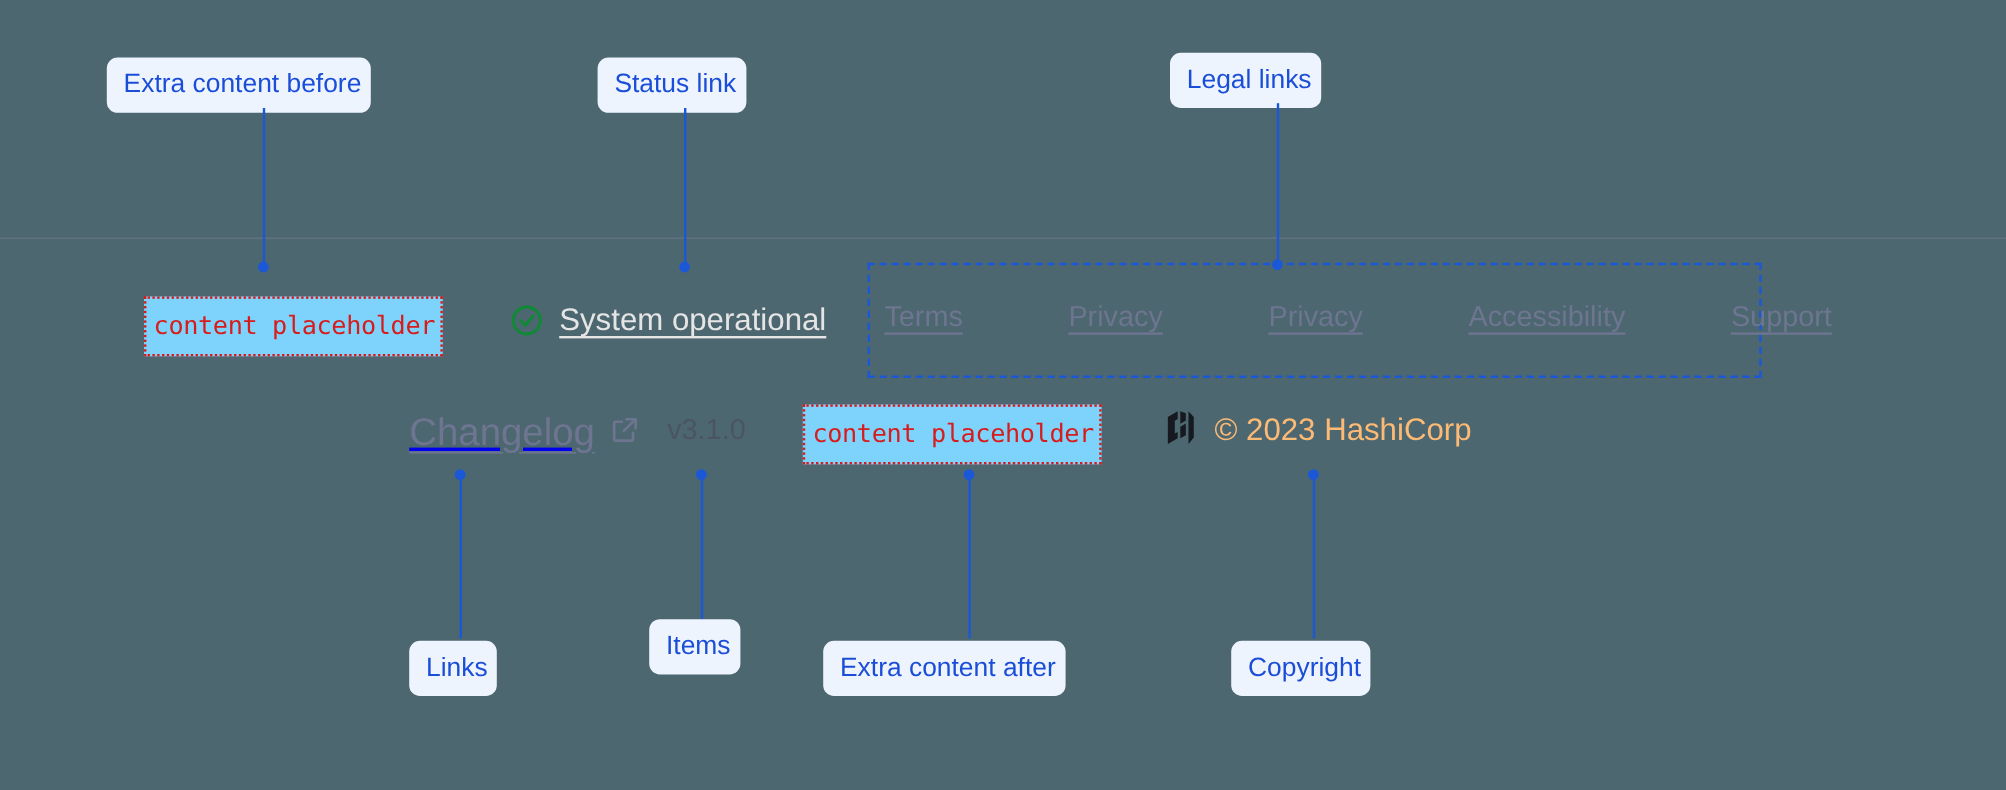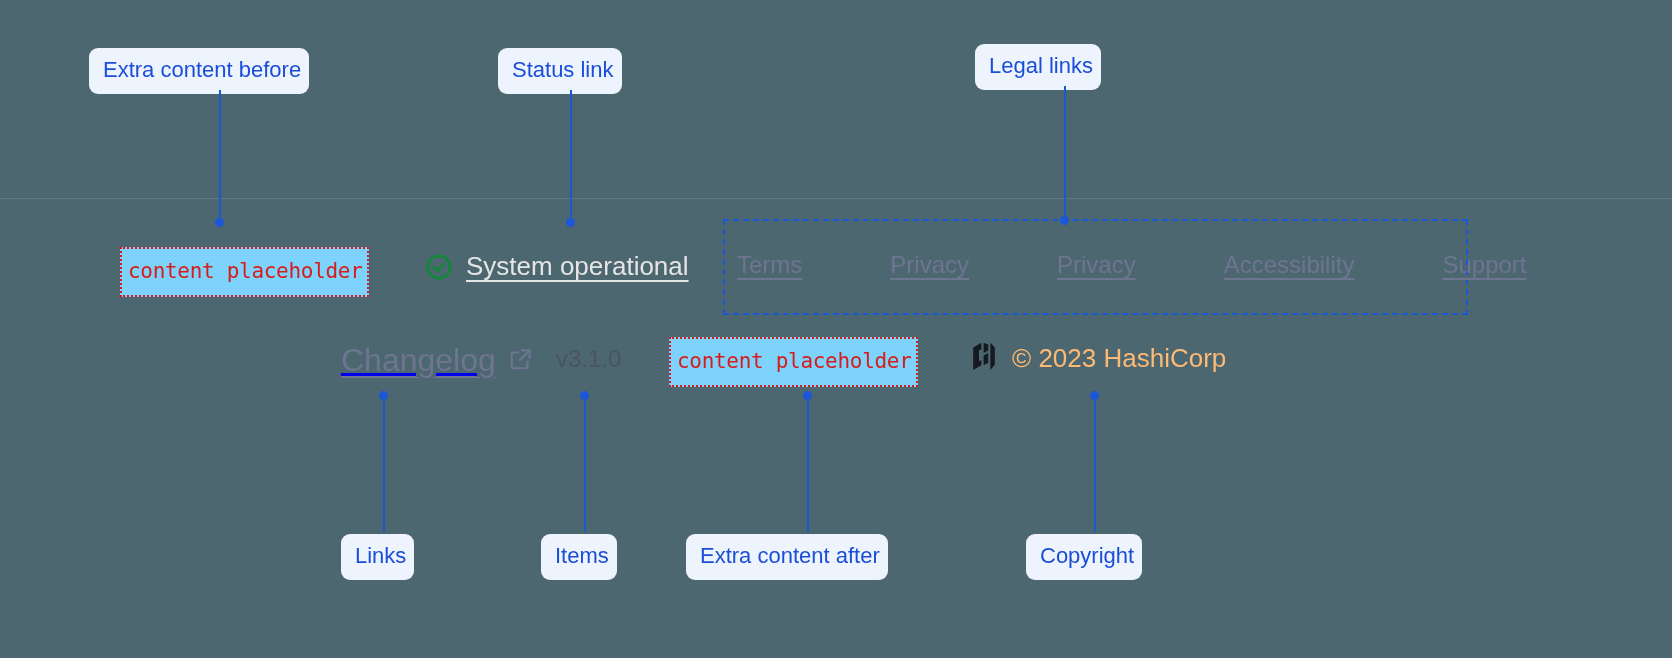--- a/index.html
+++ b/index.html
@@ -185,21 +185,21 @@
   <div class="callout-label" style="left:975px; top:44px;">Legal links</div>
   <div class="leader" style="left:1064px; top:86px; height:136px;"></div>
   <div class="leader-dot" style="left:1060px; top:216px;"></div>
 
   <div class="leader" style="left:383px; top:396px; height:136px;"></div>
   <div class="leader-dot" style="left:379px; top:391px;"></div>
   <div class="callout-label" style="left:341px; top:534px;">Links</div>
 
   <div class="leader" style="left:584px; top:396px; height:136px;"></div>
   <div class="leader-dot" style="left:580px; top:391px;"></div>
-  <div class="callout-label" style="left:541px; top:534px;">Items</div>
+  <div class="callout-label" style="left:541px; top:516px;">Items</div>
 
   <div class="leader" style="left:807px; top:396px; height:136px;"></div>
   <div class="leader-dot" style="left:803px; top:391px;"></div>
   <div class="callout-label" style="left:686px; top:534px;">Extra content after</div>
 
   <div class="leader" style="left:1094px; top:396px; height:136px;"></div>
   <div class="leader-dot" style="left:1090px; top:391px;"></div>
   <div class="callout-label" style="left:1026px; top:534px;">Copyright</div>
 
   <div id="footer-region">

